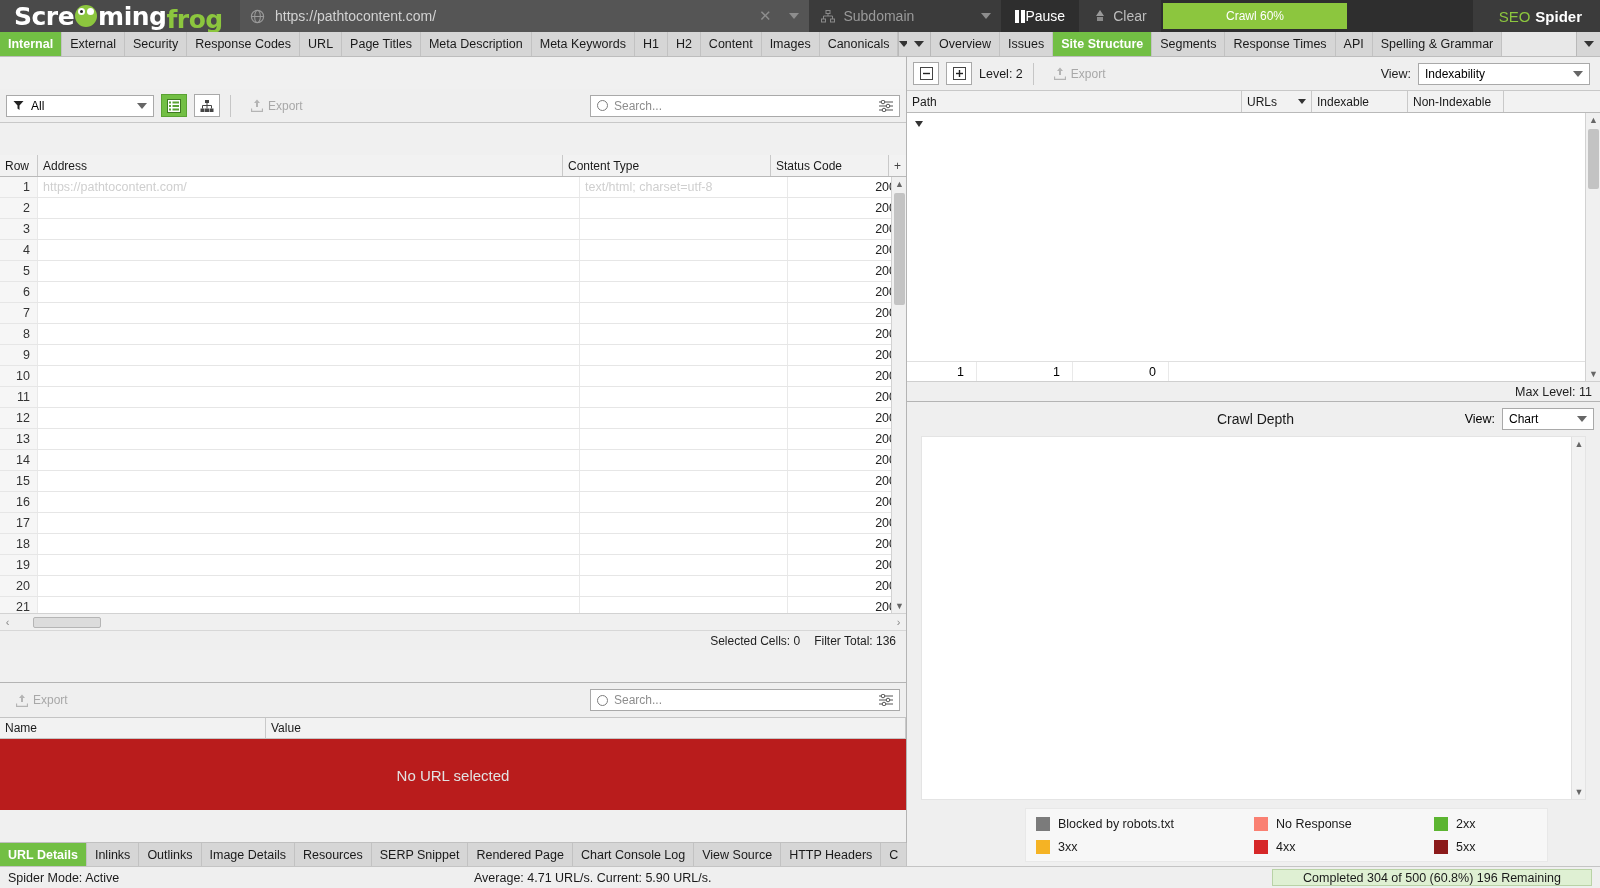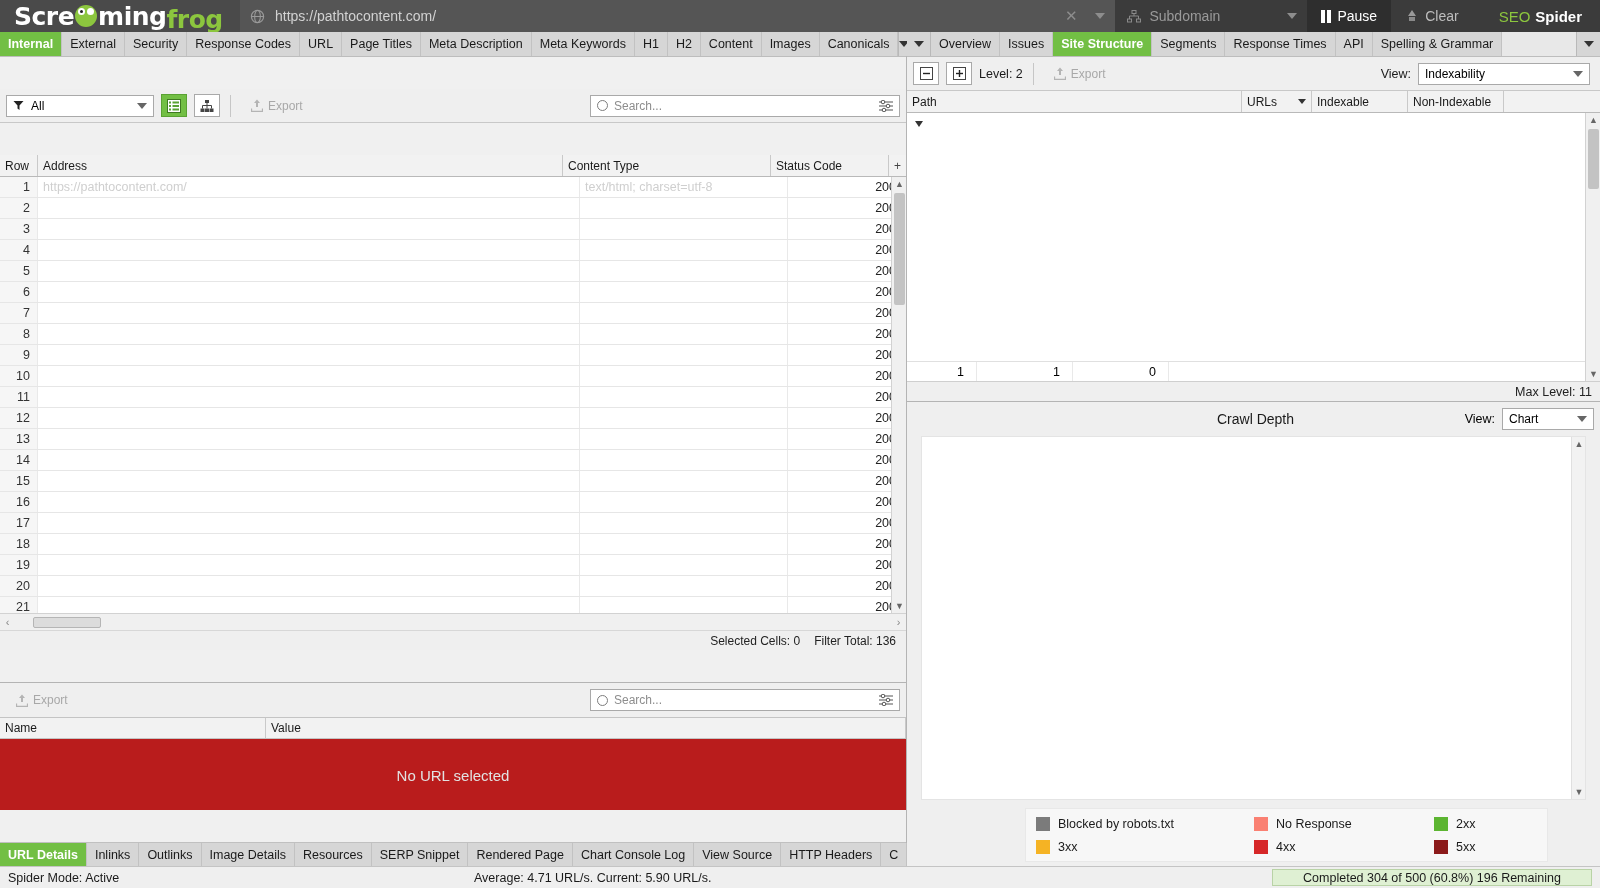--- a/index.html
+++ b/index.html
@@ -52,21 +52,21 @@
     white-space: nowrap; overflow: hidden; text-overflow: ellipsis; }
   .url-x { color: #8d8d8d; font-size: 15px; padding: 0 8px; cursor: pointer; }
   .caret-d { width: 0; height: 0; border-left: 5px solid transparent;
     border-right: 5px solid transparent; border-top: 6px solid #8d8d8d; }
 
   .tb-sep { width: 2px; background: #3b3b3b; }
   .subdomain-box { width: 190px; background: #3b3b3b; display: flex;
     align-items: center; justify-content: space-between; padding: 0 10px; height: 100%; }
   .subdomain-lbl { display: flex; align-items: center; gap: 8px; color: #9a9a9a; font-size: 14px; }
   .pause-btn { background: #2e2e2e; color: #fff; display: flex; align-items: center;
-    gap: 6px; padding: 0 14px; font-size: 14px; height: 100%; cursor: pointer; }
+    padding: 0 14px; font-size: 14px; height: 100%; cursor: pointer; }
   .pause-bars { display: inline-flex; gap: 2px; }
   .pause-bars span { width: 4px; height: 13px; background: #fff; display: block; }
   .clear-btn { background: #3b3b3b; color: #bdbdbd; display: flex; align-items: center;
     gap: 6px; padding: 0 14px; font-size: 14px; height: 100%; cursor: pointer; }
   .crawl-bar-outer { flex: 0 0 312px; background: #2e2e2e; height: 100%;
     display: flex; align-items: center; padding: 3px 2px; }
   .crawl-bar { height: 100%; background: #8cc63e; display: flex;
     align-items: center; justify-content: center; color: #ffffff; font-size: 12px; }
   .seo-spider { background: #3b3b3b; display: flex; align-items: center; gap: 5px;
     padding: 0 18px 0 26px; font-size: 15px; height: 100%; }
@@ -292,20 +292,25 @@
     </div>
 
     <div class="clear-btn">
       <svg width="14" height="14" viewBox="0 0 14 14">
         <path d="M7 1 L11 7 L3 7 Z" fill="#9a9a9a"></path>
         <rect x="4" y="8" width="6" height="4" fill="#8a8a8a"></rect>
       </svg>
       <span>Clear</span>
     </div>
 
+    <div class="crawl-bar-outer">
+      <div class="crawl-bar" id="crawlbar" style="width: 60%;">
+        <span>Crawl 60%</span>
+      </div>
+    </div>
 
     <div class="seo-spider">
       <span class="s1">SEO</span>
       <span class="s2">Spider</span>
     </div>
   </div>
 
   <div class="body-split">
 
     <div class="left-pane">

